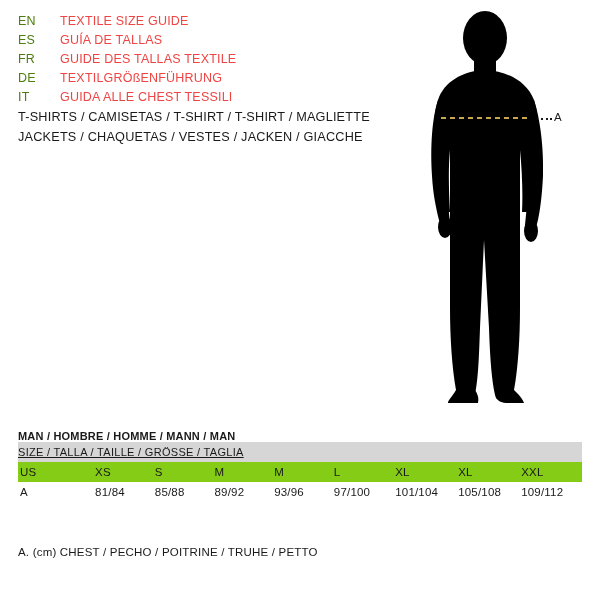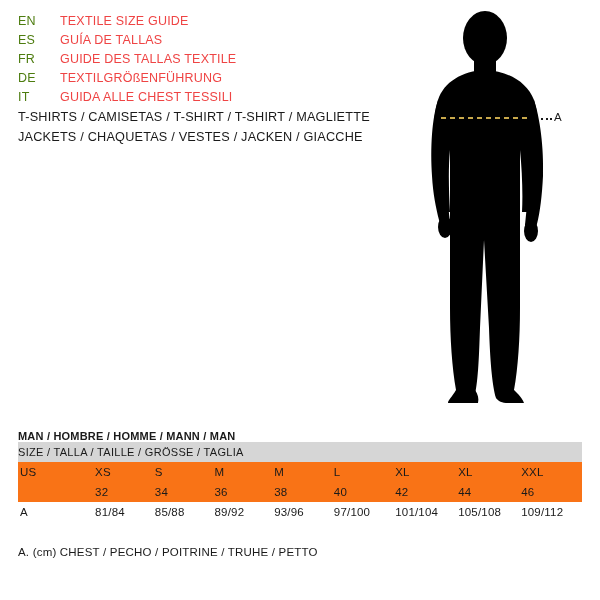--- a/index.html
+++ b/index.html
@@ -107,22 +107,23 @@
   .size-table td {
     padding: 0;
     height: 20px;
     vertical-align: middle;
     letter-spacing: 0.2px;
   }
   .size-table tr.header-row td {
     background: #d6d6d6;
     font-size: 11px;
     letter-spacing: 0.3px;
-  }
-  .size-table tr.shade td { background: #f97316; }
+    text-decoration: underline;
+  }
+  .size-table tr.shade td { background: #84cc16; }
   .size-table tr.plain td { background: #ffffff; }
   .size-table td.col-label {
     width: 92px;
     padding-left: 2px;
   }
   .size-table td.col-val {
     width: 67px;
     text-align: left;
     padding-left: 2px;
   }
@@ -233,31 +234,20 @@
         <td class="col-label">US</td>
         <td class="col-val">XS</td>
         <td class="col-val">S</td>
         <td class="col-val">M</td>
         <td class="col-val">M</td>
         <td class="col-val">L</td>
         <td class="col-val">XL</td>
         <td class="col-val">XL</td>
         <td class="col-val">XXL</td>
       </tr>
-      <tr class="shade">
-        <td class="col-label"></td>
-        <td class="col-val">32</td>
-        <td class="col-val">34</td>
-        <td class="col-val">36</td>
-        <td class="col-val">38</td>
-        <td class="col-val">40</td>
-        <td class="col-val">42</td>
-        <td class="col-val">44</td>
-        <td class="col-val">46</td>
-      </tr>
       <tr class="plain">
         <td class="col-label">A</td>
         <td class="col-val">81/84</td>
         <td class="col-val">85/88</td>
         <td class="col-val">89/92</td>
         <td class="col-val">93/96</td>
         <td class="col-val">97/100</td>
         <td class="col-val">101/104</td>
         <td class="col-val">105/108</td>
         <td class="col-val">109/112</td>

